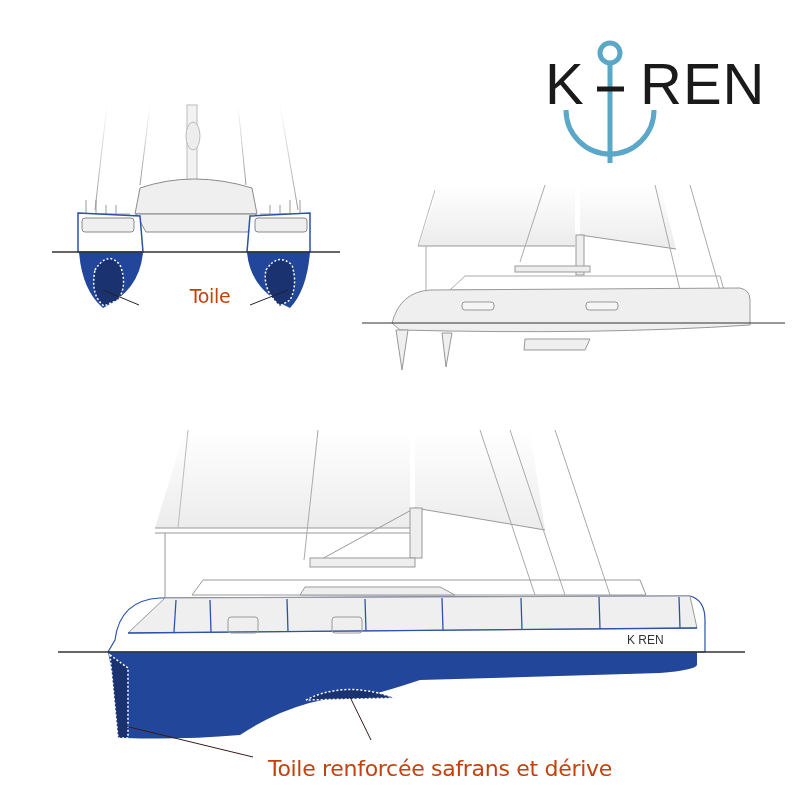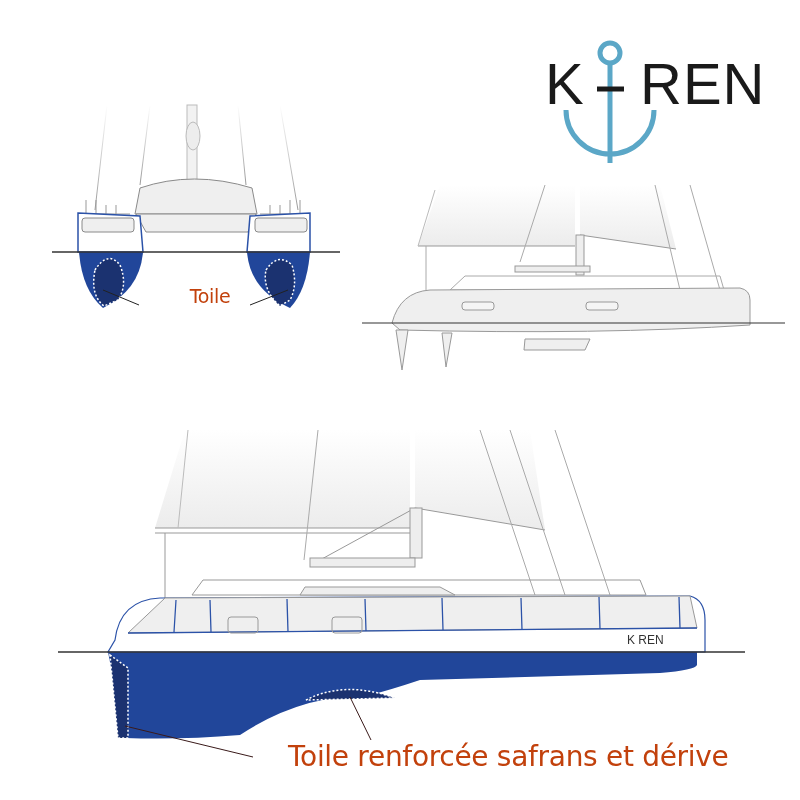--- a/index.html
+++ b/index.html
@@ -1,20 +1,20 @@
 <!DOCTYPE html>
 <html><head>
 <meta charset="utf-8">
 <style>
   html,body{margin:0;padding:0;background:#ffffff;}
   #root{position:relative;width:800px;height:800px;overflow:hidden;background:#fff;font-family:"DejaVu Sans","Liberation Sans",sans-serif;}
   svg{position:absolute;left:0;top:0;}
   .label{position:absolute;color:#c2410c;font-weight:normal;font-family:"DejaVu Sans","Liberation Sans",sans-serif;letter-spacing:-0.3px;}
   #front-label{left:140px;top:284px;width:140px;text-align:center;font-size:19px;line-height:24px;}
-  #bottom-label{left:268px;top:740px;font-size:28px;white-space:nowrap;margin-left:20px;}
+  #bottom-label{left:268px;top:756px;font-size:22px;white-space:nowrap;}
   .logo-text{position:absolute;font-family:"Liberation Sans","DejaVu Sans",sans-serif;color:#1a1a1a;font-size:58px;letter-spacing:1px;}
   #small-logo{position:absolute;left:627px;top:633px;font-size:12px;color:#333;font-family:"Liberation Sans",sans-serif;}
 </style>
 </head>
 <body>
 
 <div id="root">
 
   <div>
     <span class="logo-text" style="left:545px;top:50px;">K</span>

